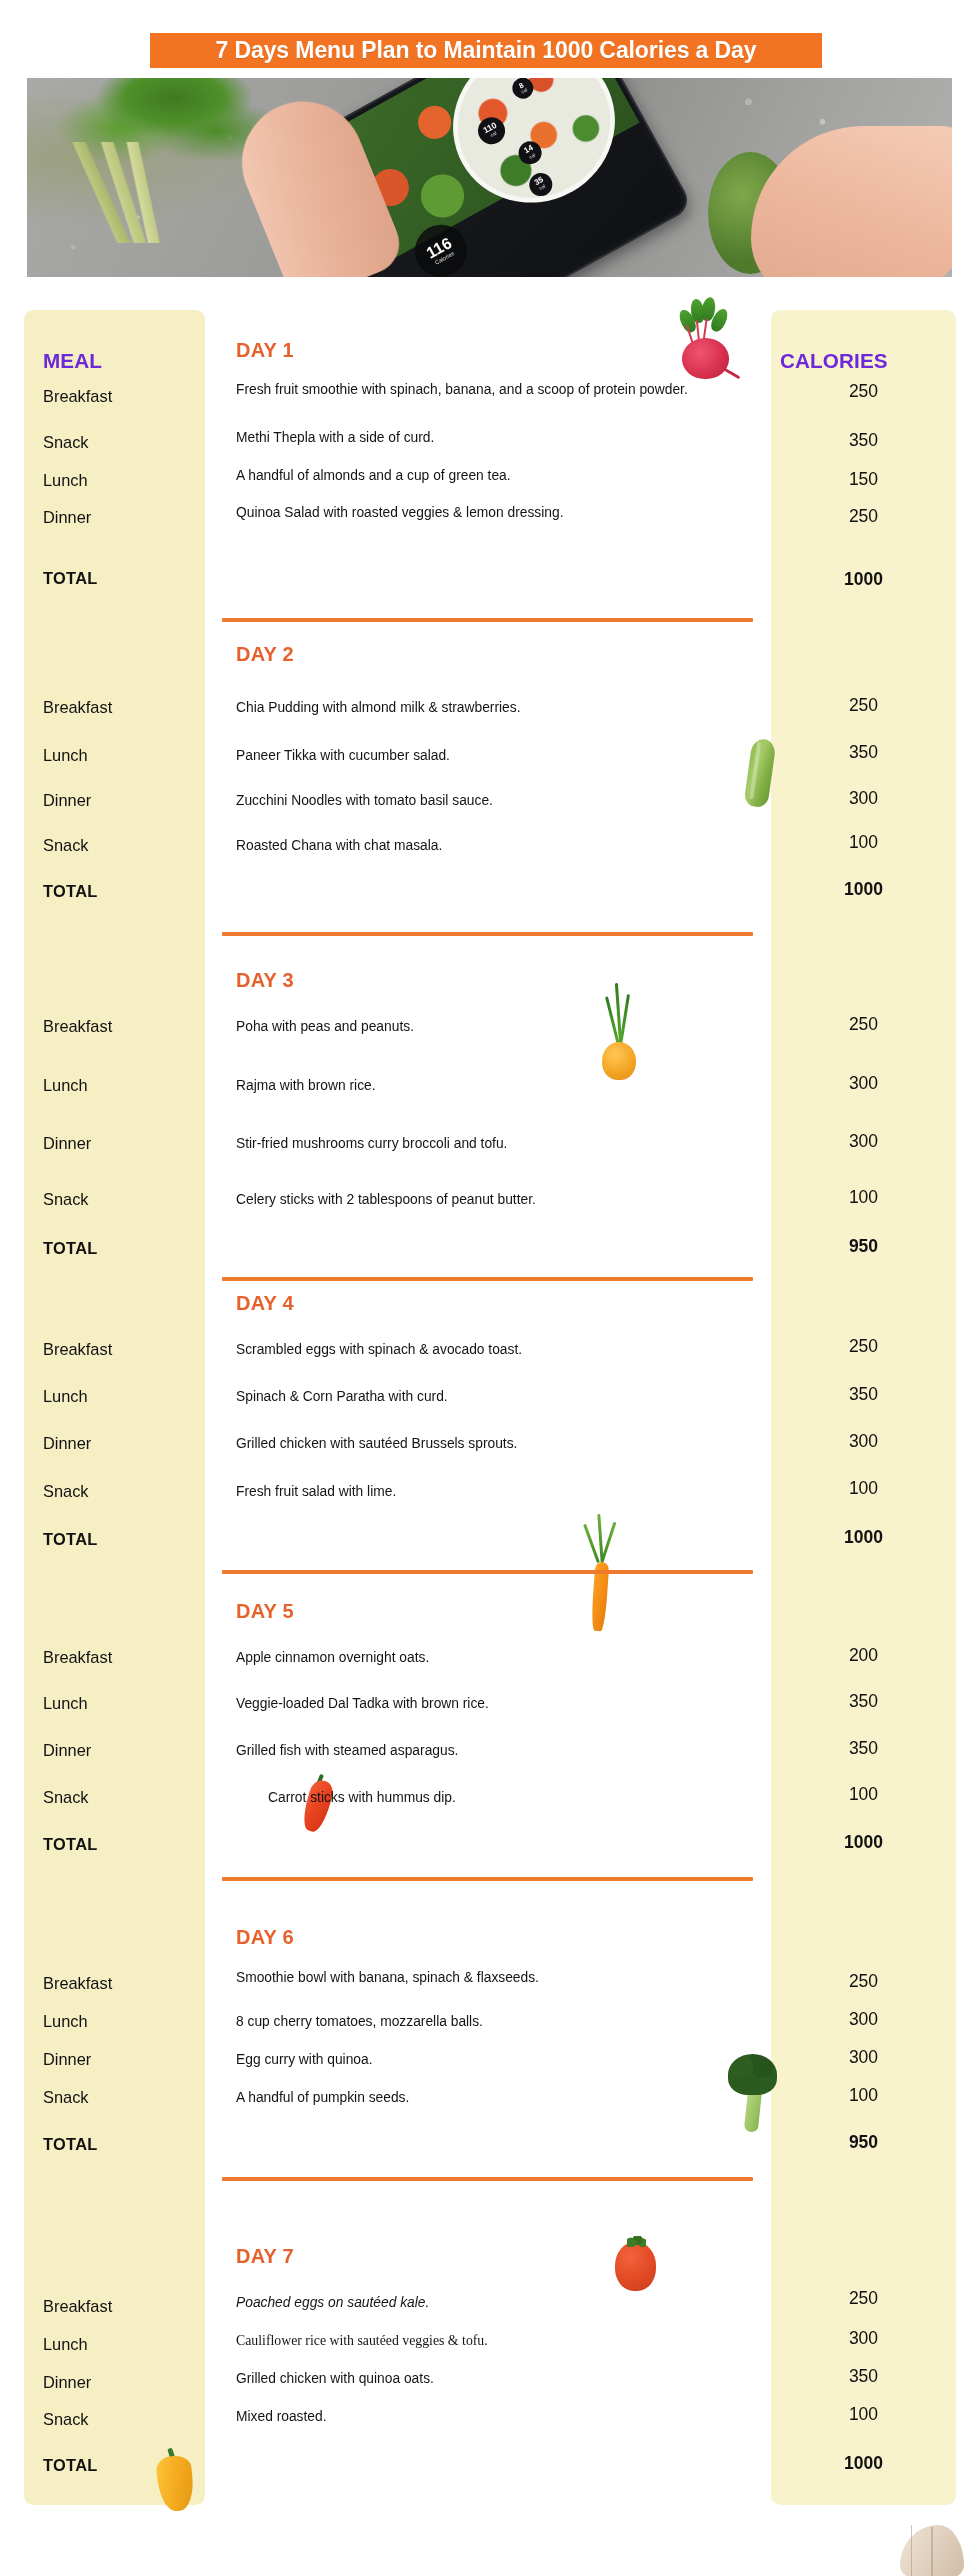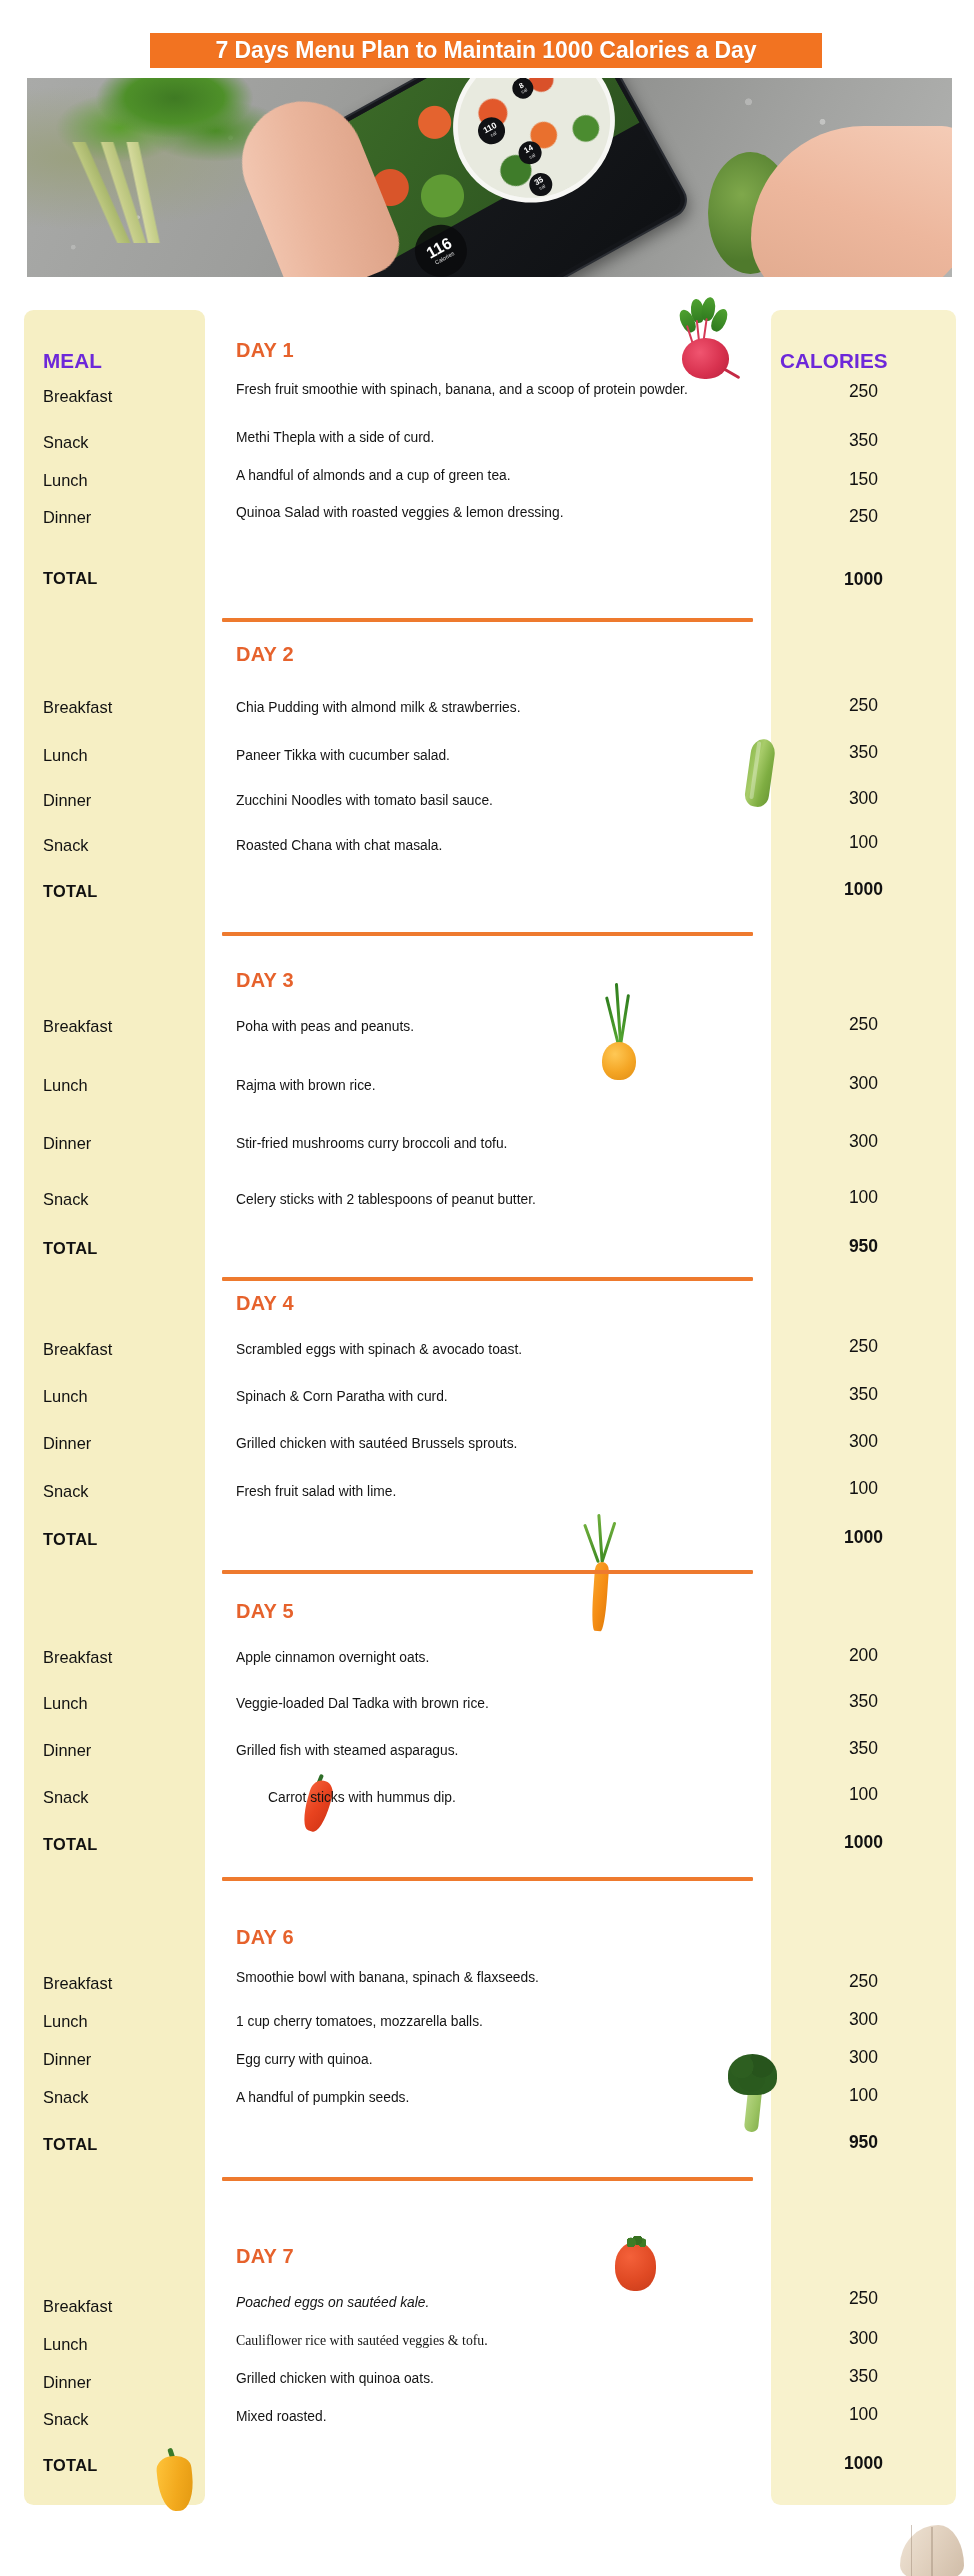--- a/index.html
+++ b/index.html
@@ -563,21 +563,21 @@
     <div class="menu-item" style="top: 1788px; margin-left: 32px;">Carrot sticks with hummus dip.</div>
     <div class="cal-value" style="top: 1784px;">100</div>
     <div class="meal-label total" style="top: 1835px;">TOTAL</div>
     <div class="cal-value total" style="top: 1832px;">1000</div>
     <div class="divider" style="top: 2177px;"></div>
     <div class="day-title" style="top: 1926px;">DAY 6</div>
     <div class="meal-label" style="top: 1974px;">Breakfast</div>
     <div class="menu-item" style="top: 1968px;">Smoothie bowl with banana, spinach &amp; flaxseeds.</div>
     <div class="cal-value" style="top: 1971px;">250</div>
     <div class="meal-label" style="top: 2012px;">Lunch</div>
-    <div class="menu-item" style="top: 2012px;">1 cup cherry tomatoes, mozzarella balls.</div>
+    <div class="menu-item" style="top: 2012px;">8 cup cherry tomatoes, mozzarella balls.</div>
     <div class="cal-value" style="top: 2009px;">300</div>
     <div class="meal-label" style="top: 2050px;">Dinner</div>
     <div class="menu-item" style="top: 2050px;">Egg curry with quinoa.</div>
     <div class="cal-value" style="top: 2047px;">300</div>
     <div class="meal-label" style="top: 2088px;">Snack</div>
     <div class="menu-item" style="top: 2088px;">A handful of pumpkin seeds.</div>
     <div class="cal-value" style="top: 2085px;">100</div>
     <div class="meal-label total" style="top: 2135px;">TOTAL</div>
     <div class="cal-value total" style="top: 2132px;">950</div>
     <div class="day-title" style="top: 2245px;">DAY 7</div>

